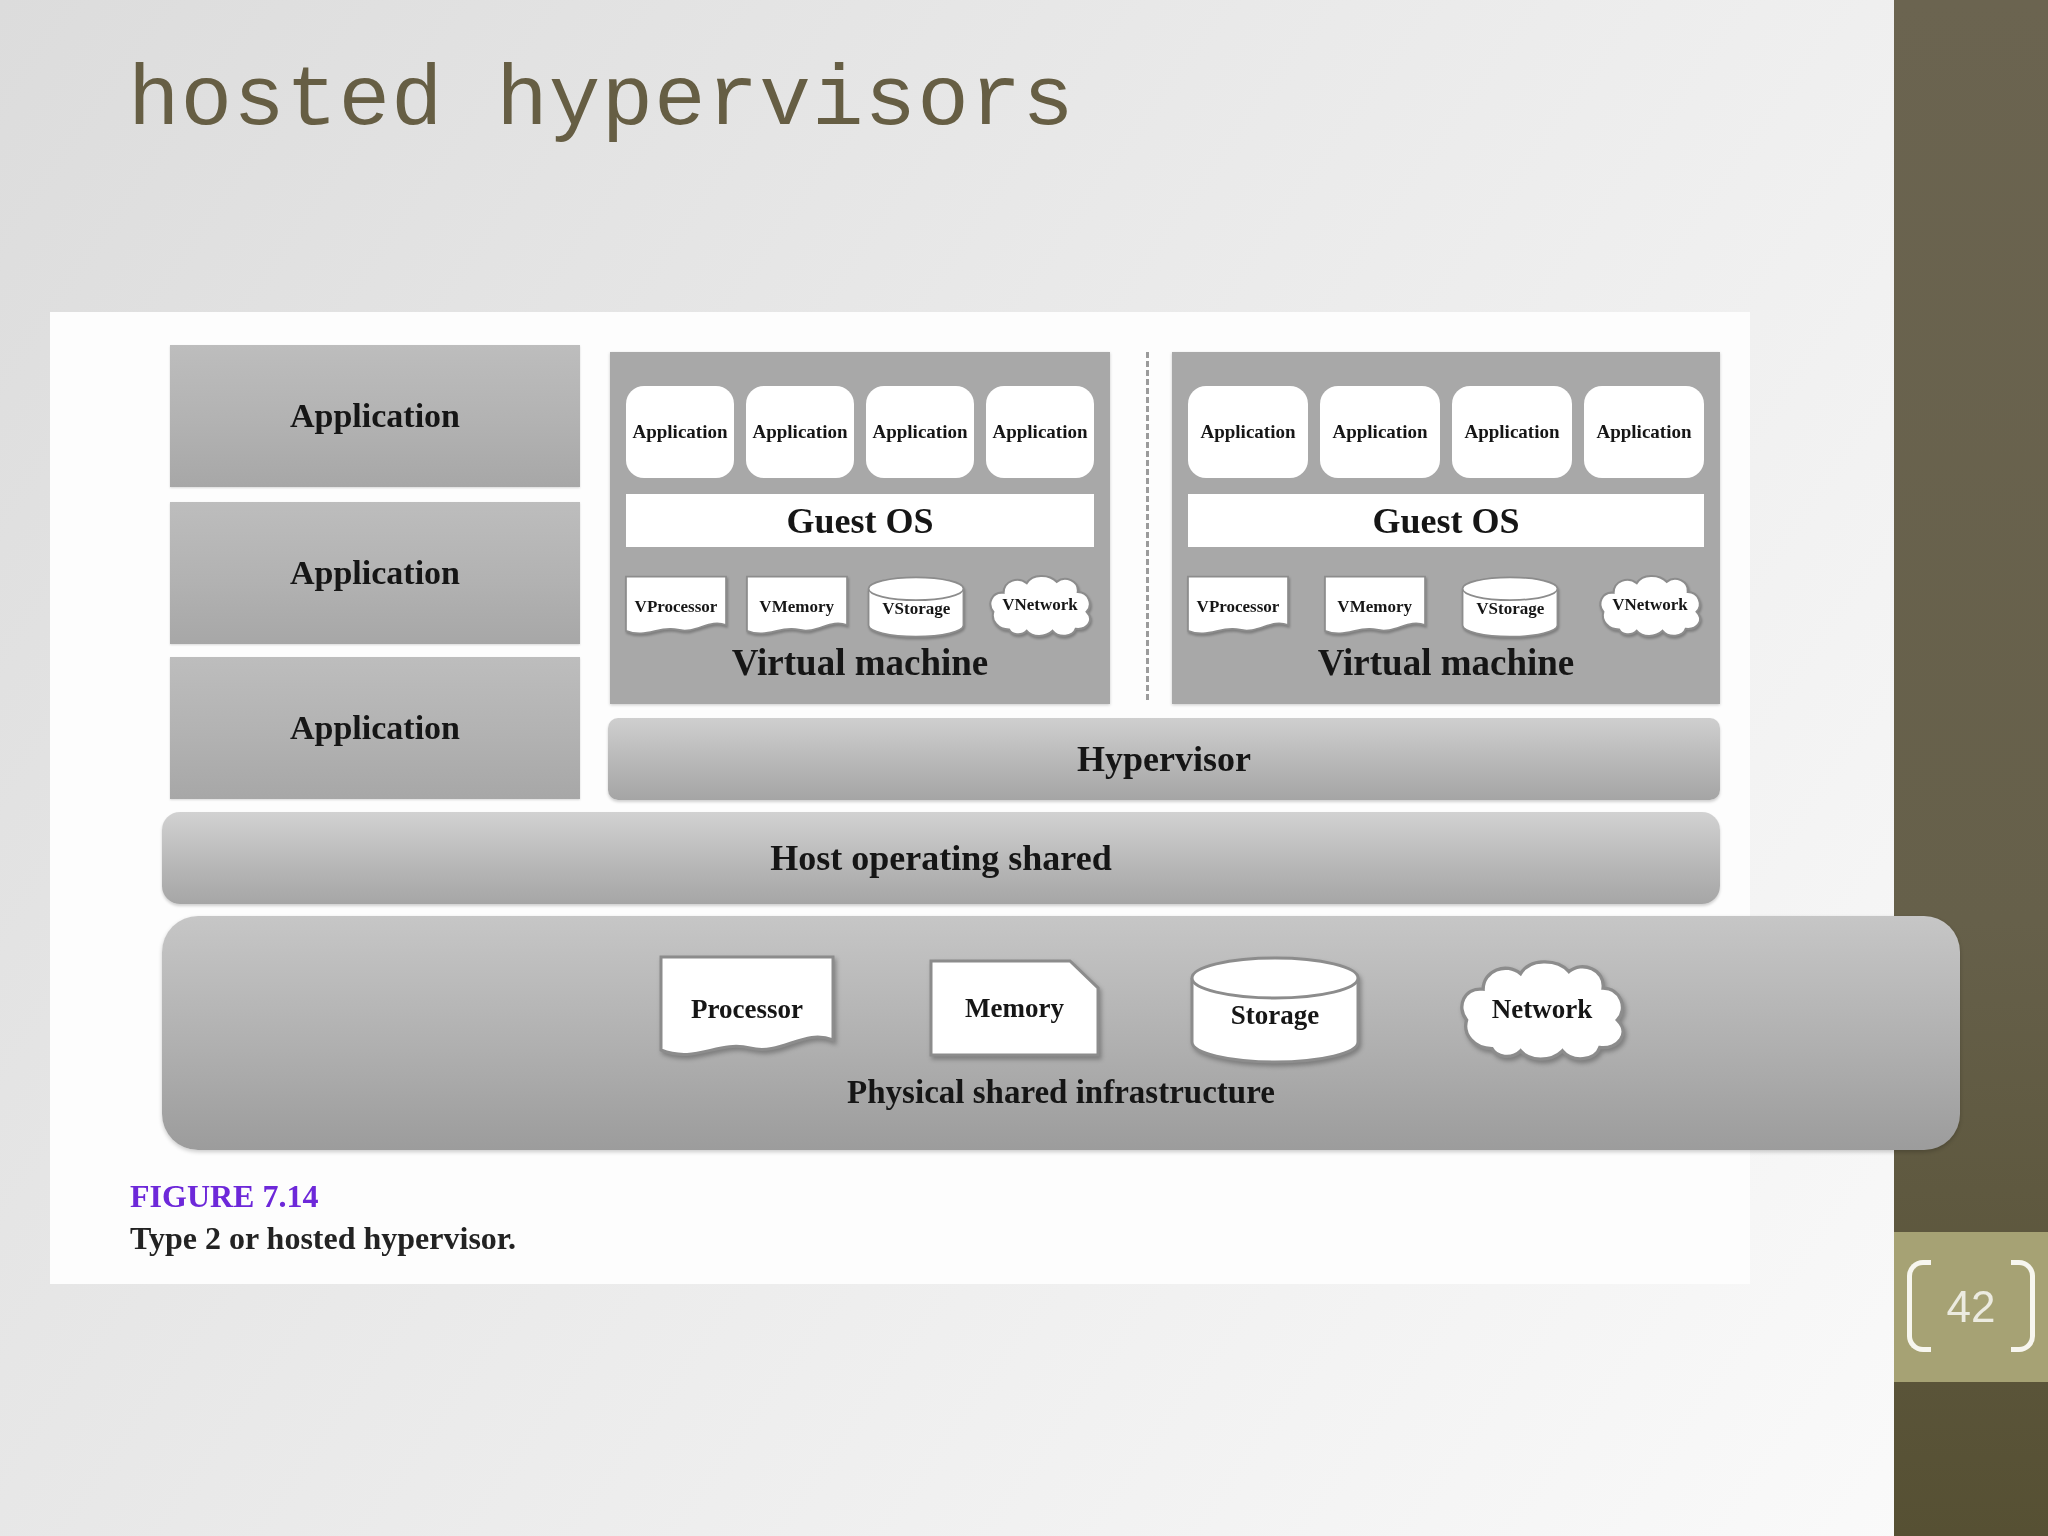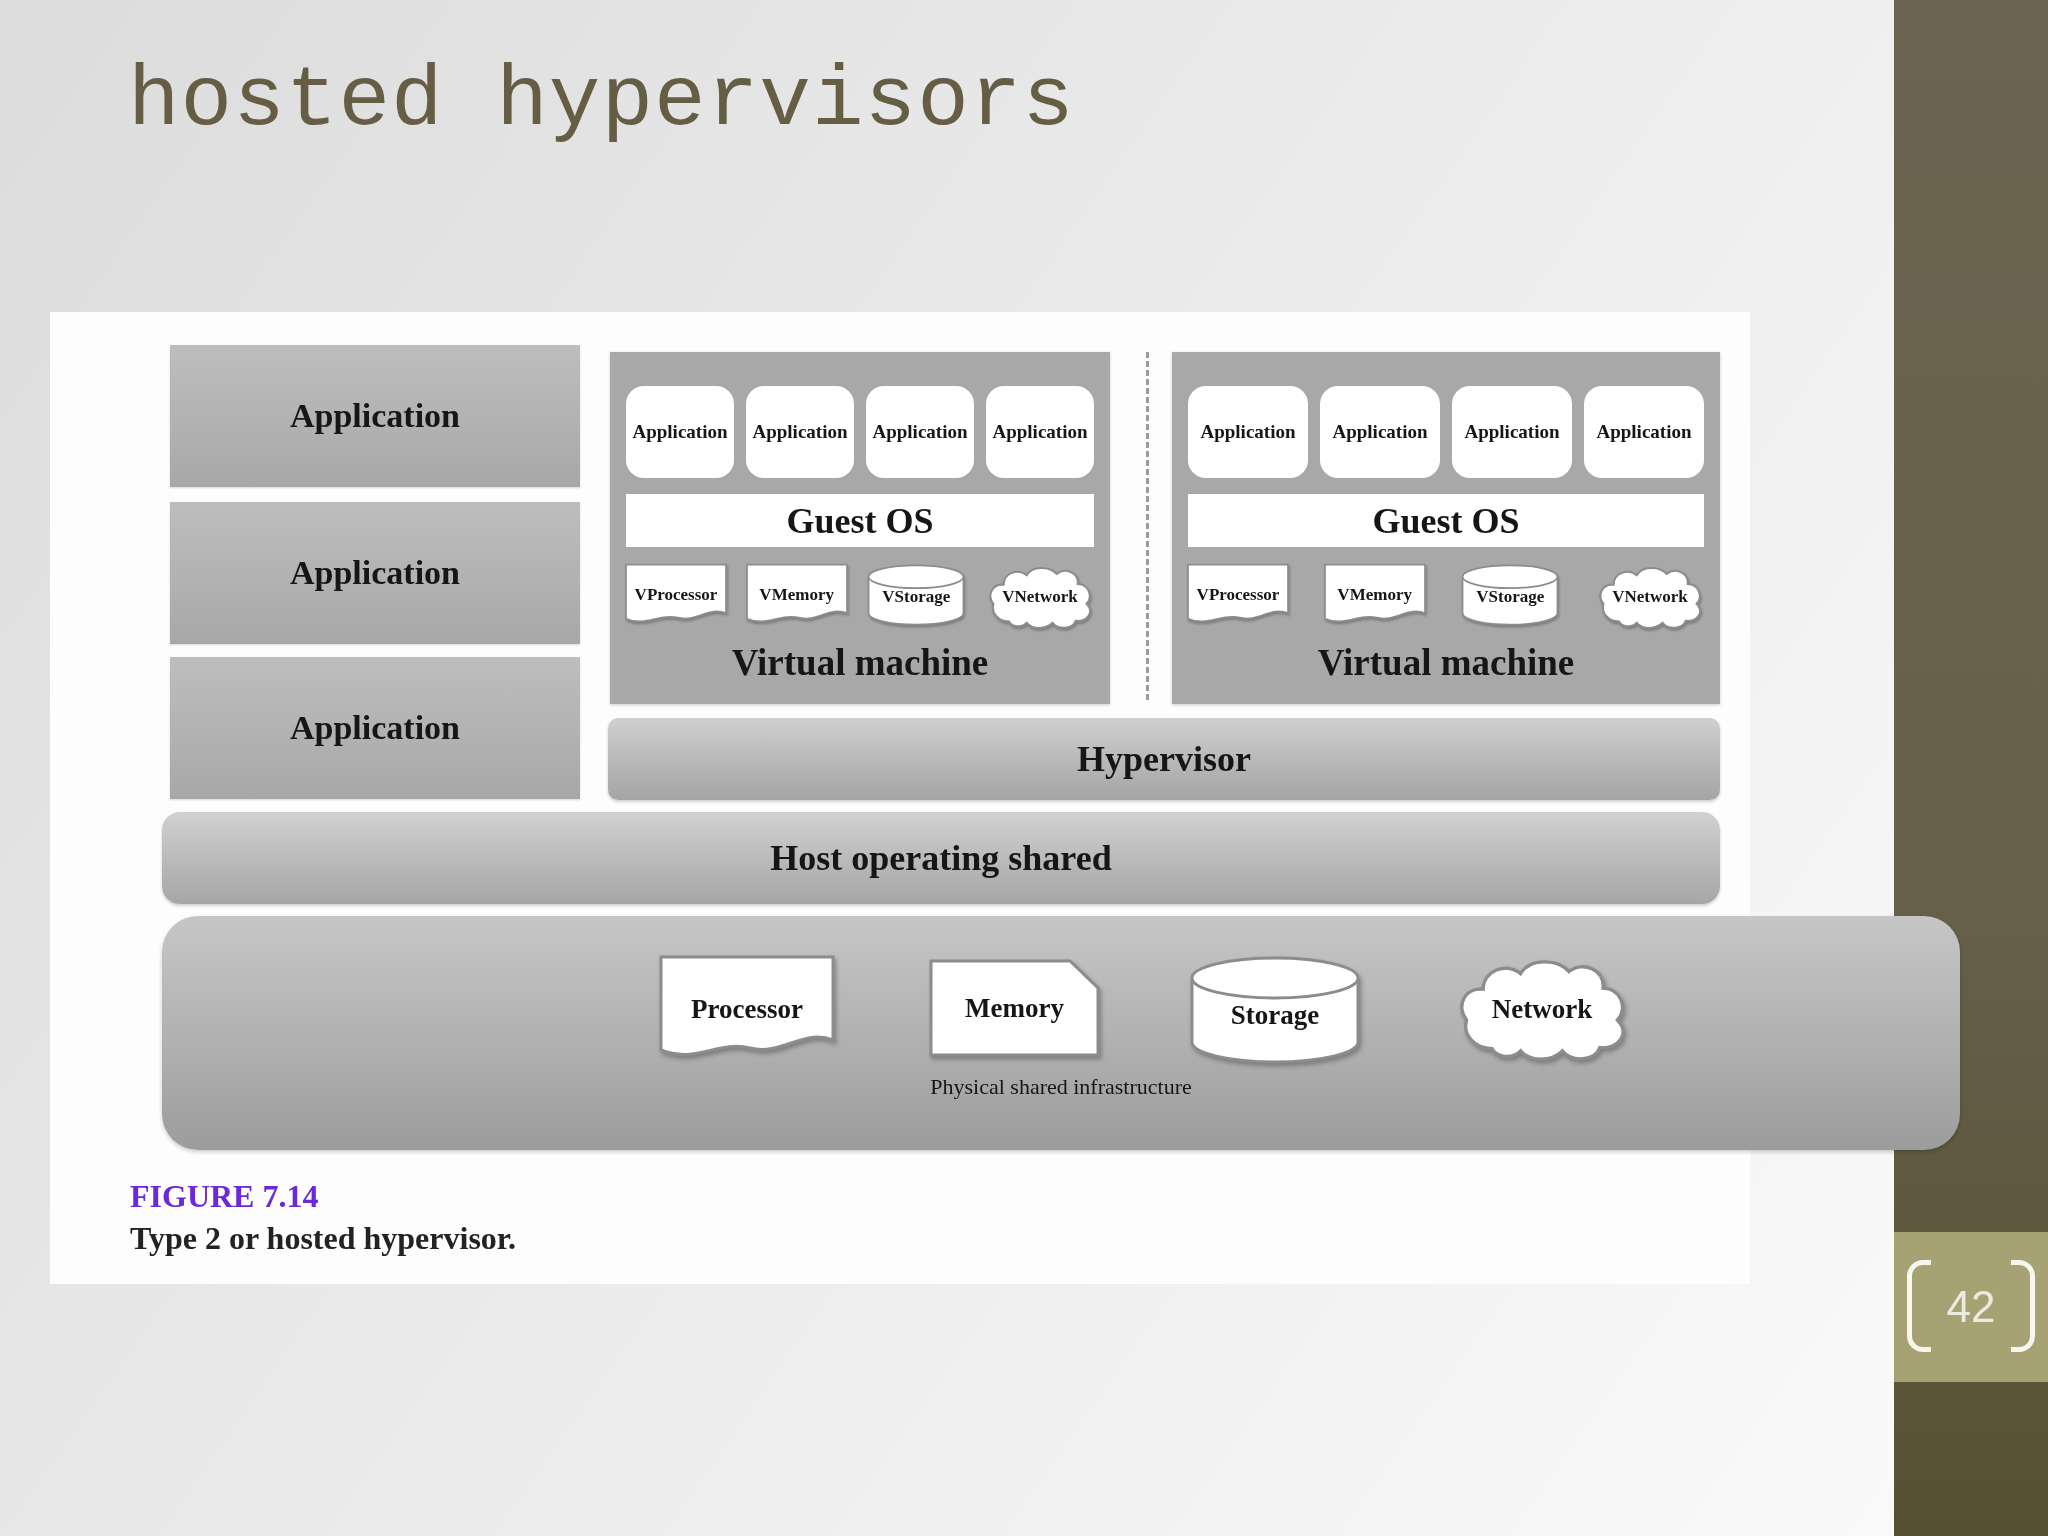--- a/index.html
+++ b/index.html
@@ -28,21 +28,21 @@
     display:flex;align-items:center;justify-content:center;
     font-weight:bold;font-size:34px;box-shadow:0 1px 2px rgba(0,0,0,.15);}
   
   .vm{position:absolute;top:40px;height:352px;background:#a8a8a8;box-shadow:0 1px 3px rgba(0,0,0,.2);}
   .vm-apps{display:flex;gap:12px;padding:34px 16px 0;}
   .vm-app{flex:1;height:92px;background:#fff;border-radius:18px;
     display:flex;align-items:center;justify-content:center;
     font-weight:bold;font-size:19px;}
   .vm-guest{margin:16px 16px 0;height:53px;background:#fff;
     display:flex;align-items:center;justify-content:center;font-weight:bold;font-size:36px;}
-  .vm-devices{display:flex;justify-content:space-between;align-items:flex-start;padding:16px 14px 0;height:76px;}
+  .vm-devices{display:flex;justify-content:space-between;align-items:flex-end;padding:16px 14px 0;height:76px;}
   .device{position:relative;}
   .device svg{display:block;filter:drop-shadow(1px 2px 1px rgba(0,0,0,.25));}
   .device .lbl{position:absolute;inset:0;display:flex;align-items:center;justify-content:center;
     font-weight:bold;font-size:17px;}
   .device.cyl-sm .lbl{padding-top:4px;}
   .vm-label{text-align:center;font-weight:bold;font-size:37px;margin-top:2px;}
   .vm-divider{position:absolute;top:40px;height:348px;width:0;border-left:3px dashed #9b9b9b;}
   
   .bar{position:absolute;display:flex;align-items:center;justify-content:center;
     font-weight:bold;font-size:36px;box-shadow:0 2px 3px rgba(0,0,0,.18);}
@@ -52,21 +52,21 @@
     background:linear-gradient(180deg,#d2d2d2 0%,#b6b6b6 60%,#a6a6a6 100%);}
   
   .phys{position:absolute;left:112px;top:604px;width:1798px;height:234px;border-radius:36px;
     background:linear-gradient(180deg,#c6c6c6 0%,#b0b0b0 55%,#9c9c9c 100%);
     box-shadow:0 2px 4px rgba(0,0,0,.2);}
   .hw{position:absolute;top:38px;}
   .hw svg{display:block;filter:drop-shadow(2px 3px 2px rgba(0,0,0,.28));}
   .hw .lbl{position:absolute;inset:0;display:flex;align-items:center;justify-content:center;
     font-weight:600;font-size:27px;}
   .hw.cyl .lbl{padding-top:10px;}
-  .phys-label{position:absolute;left:0;right:0;top:158px;text-align:center;font-weight:normal;font-size:22px;}
+  .phys-label{position:absolute;left:0;right:0;top:158px;text-align:center;font-weight:bold;font-size:33px;}
   
   .caption-label{position:absolute;left:80px;top:866px;font-weight:bold;font-size:32px;color:#6d28d9;}
   .caption-text{position:absolute;left:80px;top:908px;font-weight:bold;font-size:32px;color:#232323;}
 </style>
 </head>
 <body>
 
 <svg width="0" height="0" style="position:absolute">
   <defs>
     <g id="doc-shape">

